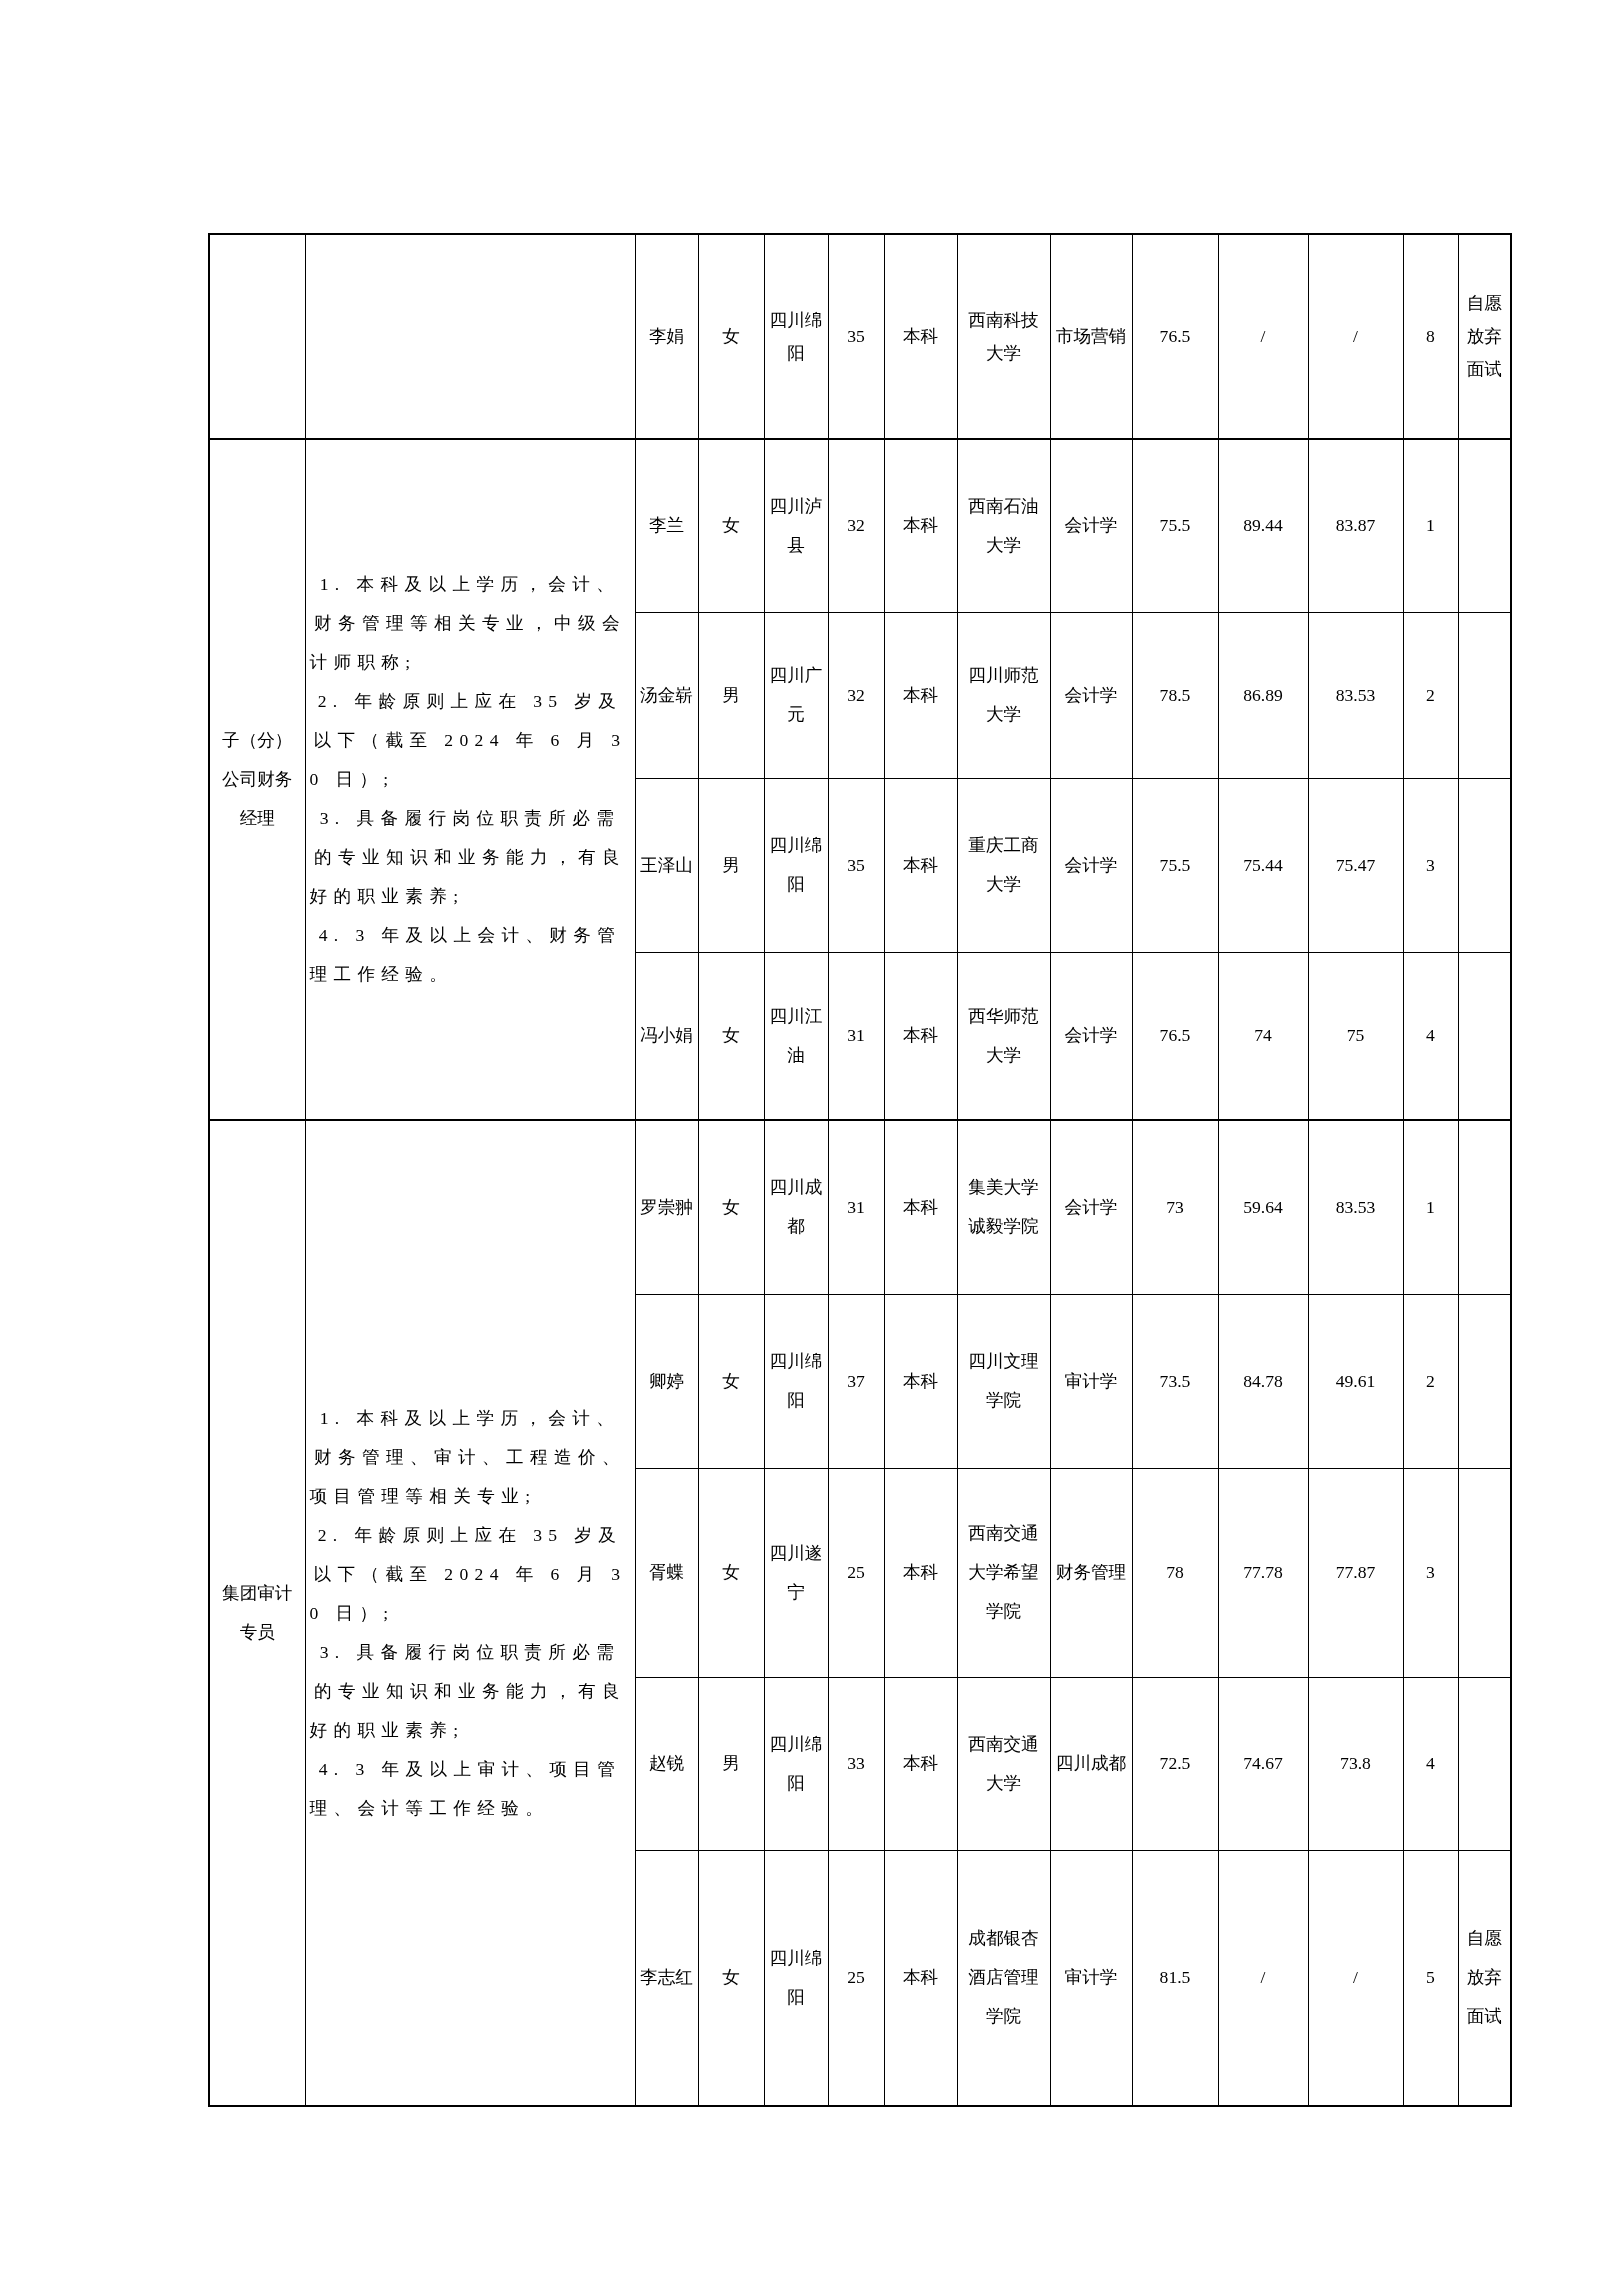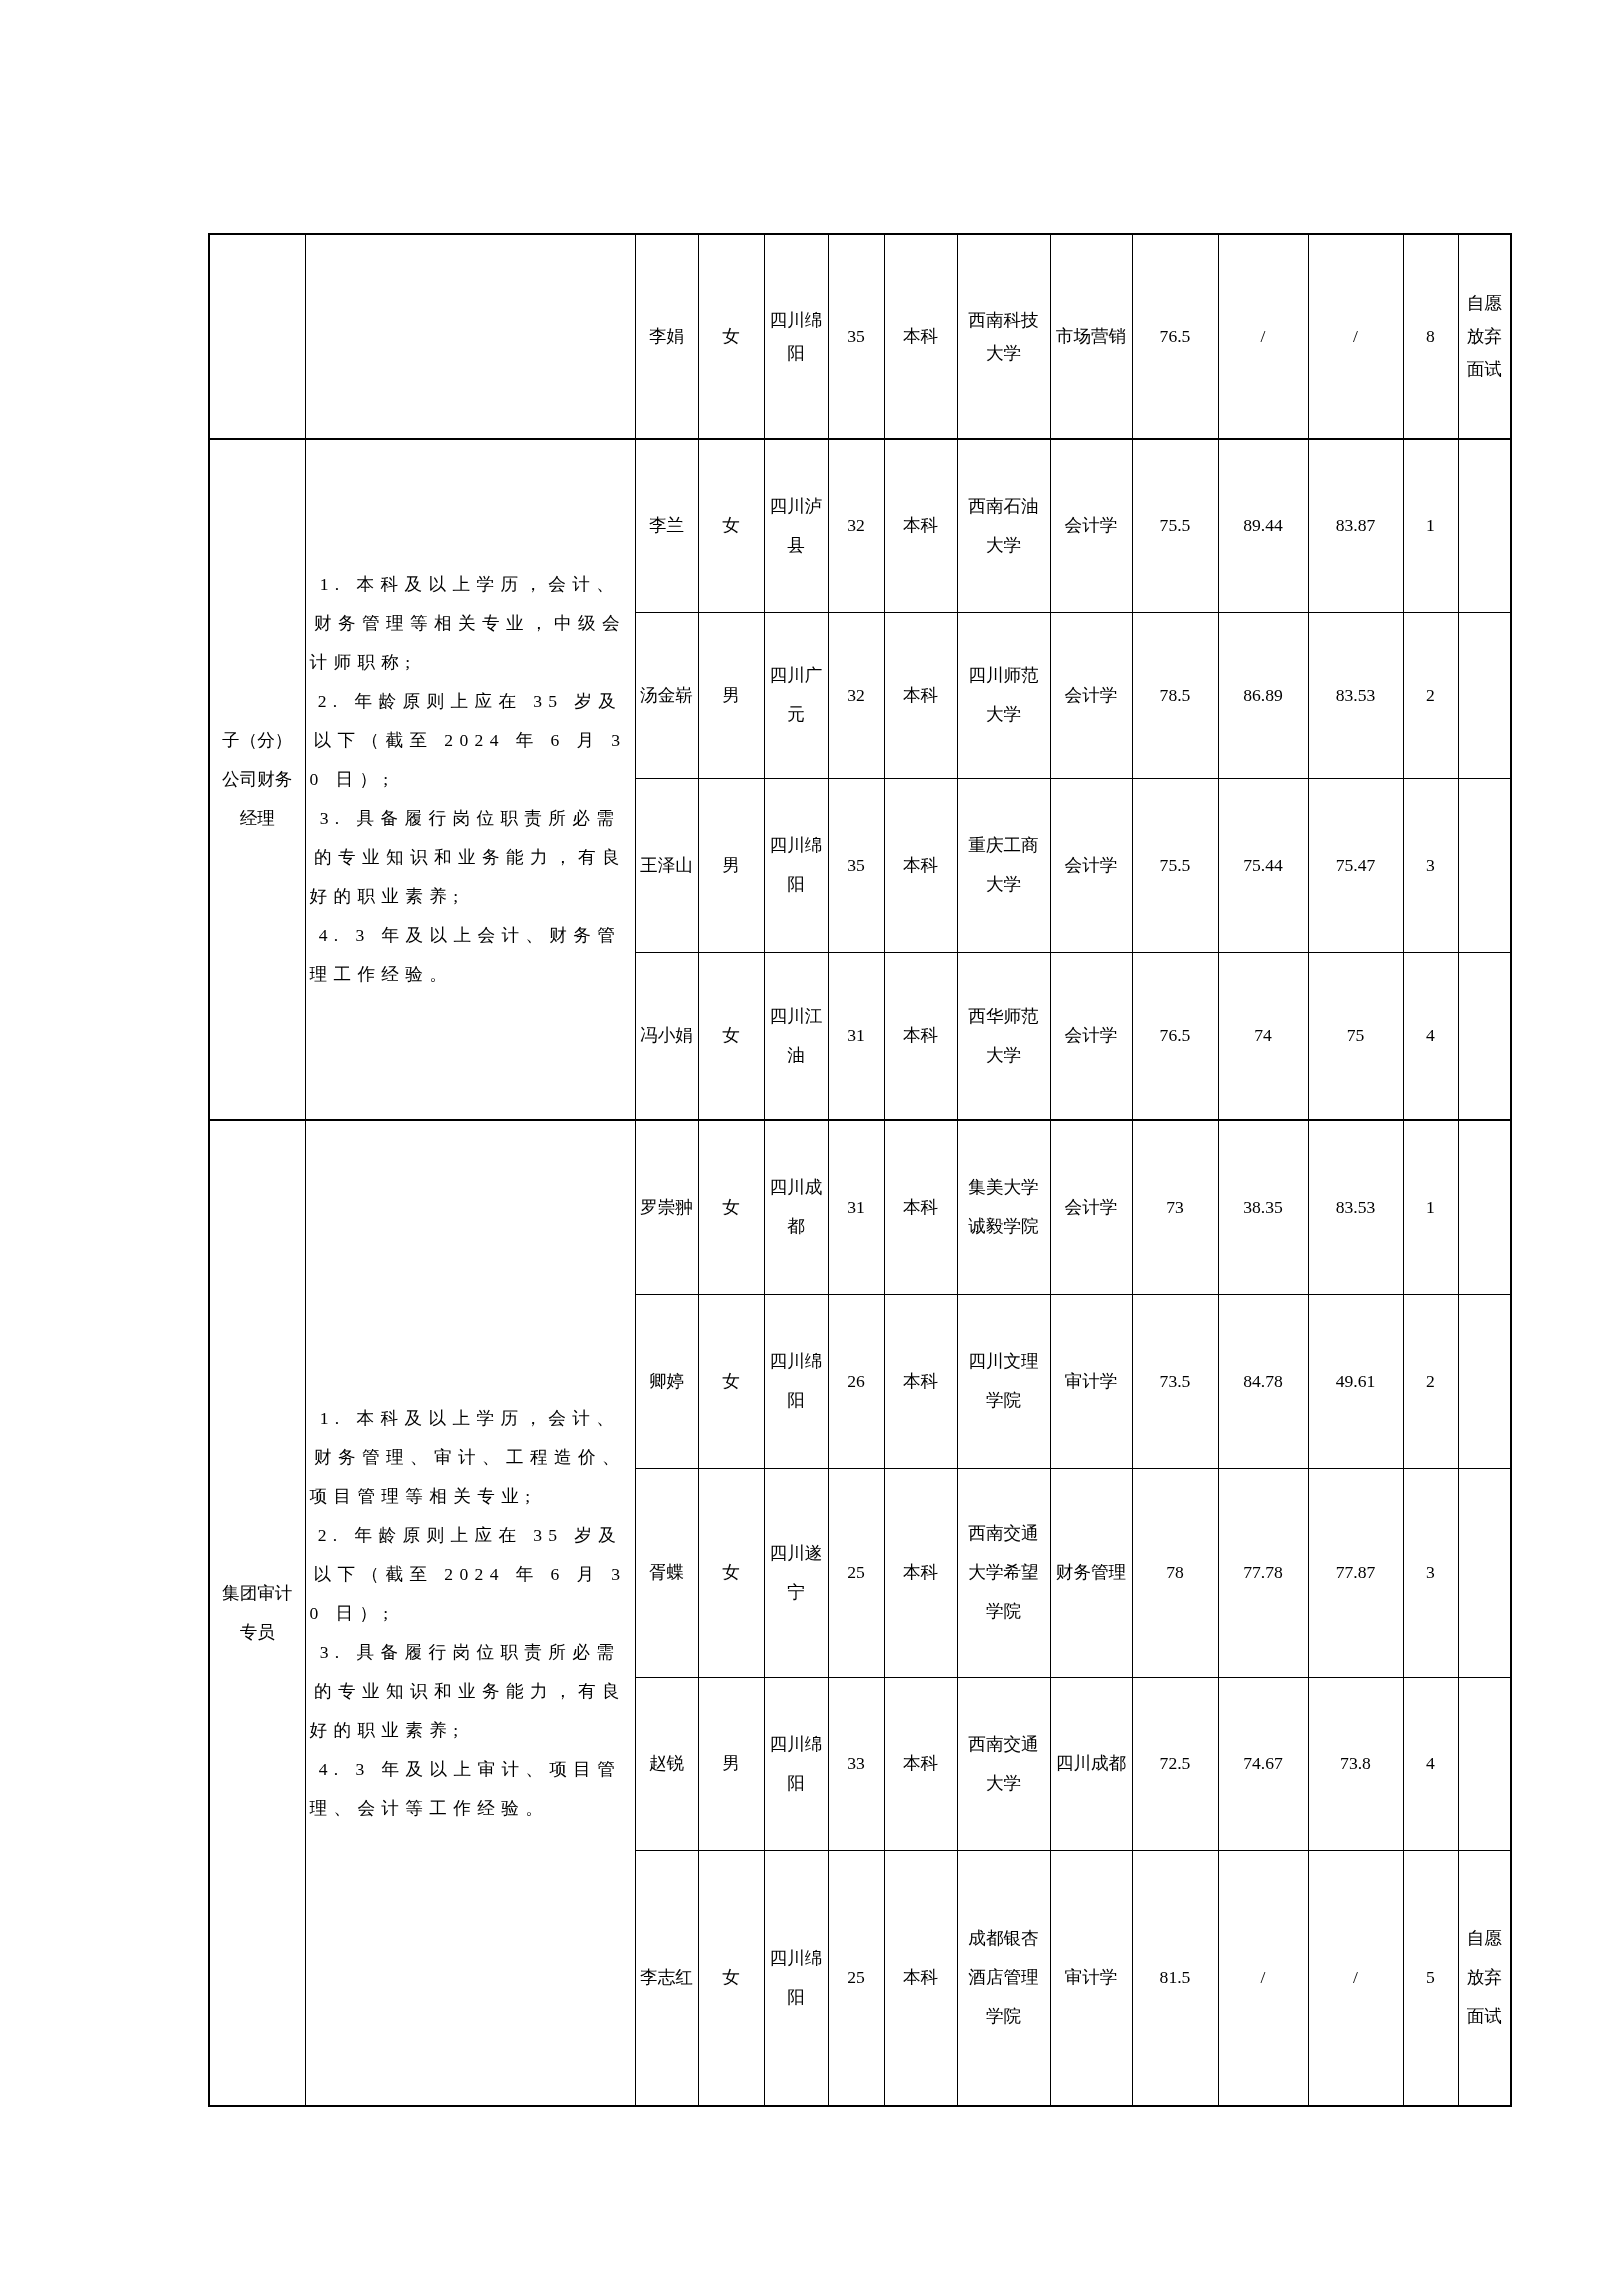--- a/index.html
+++ b/index.html
@@ -160,30 +160,30 @@
 3. 具备履行岗位职责所必需的专业知识和业务能力，有良好的职业素养;
 4. 3 年及以上审计、项目管理、会计等工作经验。</td>
       <td class="c-name">罗崇翀</td>
       <td class="c-gender">女</td>
       <td class="c-loc">四川成都</td>
       <td class="c-age">31</td>
       <td class="c-edu">本科</td>
       <td class="c-uni">集美大学诚毅学院</td>
       <td class="c-major">会计学</td>
       <td class="c-s1">73</td>
-      <td class="c-s2">38.35</td>
+      <td class="c-s2">59.64</td>
       <td class="c-s3">83.53</td>
       <td class="c-rank">1</td>
       <td class="c-note"></td>
     </tr>
     <tr style="height:174px">
       <td class="c-name">卿婷</td>
       <td class="c-gender">女</td>
       <td class="c-loc">四川绵阳</td>
-      <td class="c-age">26</td>
+      <td class="c-age">37</td>
       <td class="c-edu">本科</td>
       <td class="c-uni">四川文理学院</td>
       <td class="c-major">审计学</td>
       <td class="c-s1">73.5</td>
       <td class="c-s2">84.78</td>
       <td class="c-s3">49.61</td>
       <td class="c-rank">2</td>
       <td class="c-note"></td>
     </tr>
     <tr style="height:209px">

